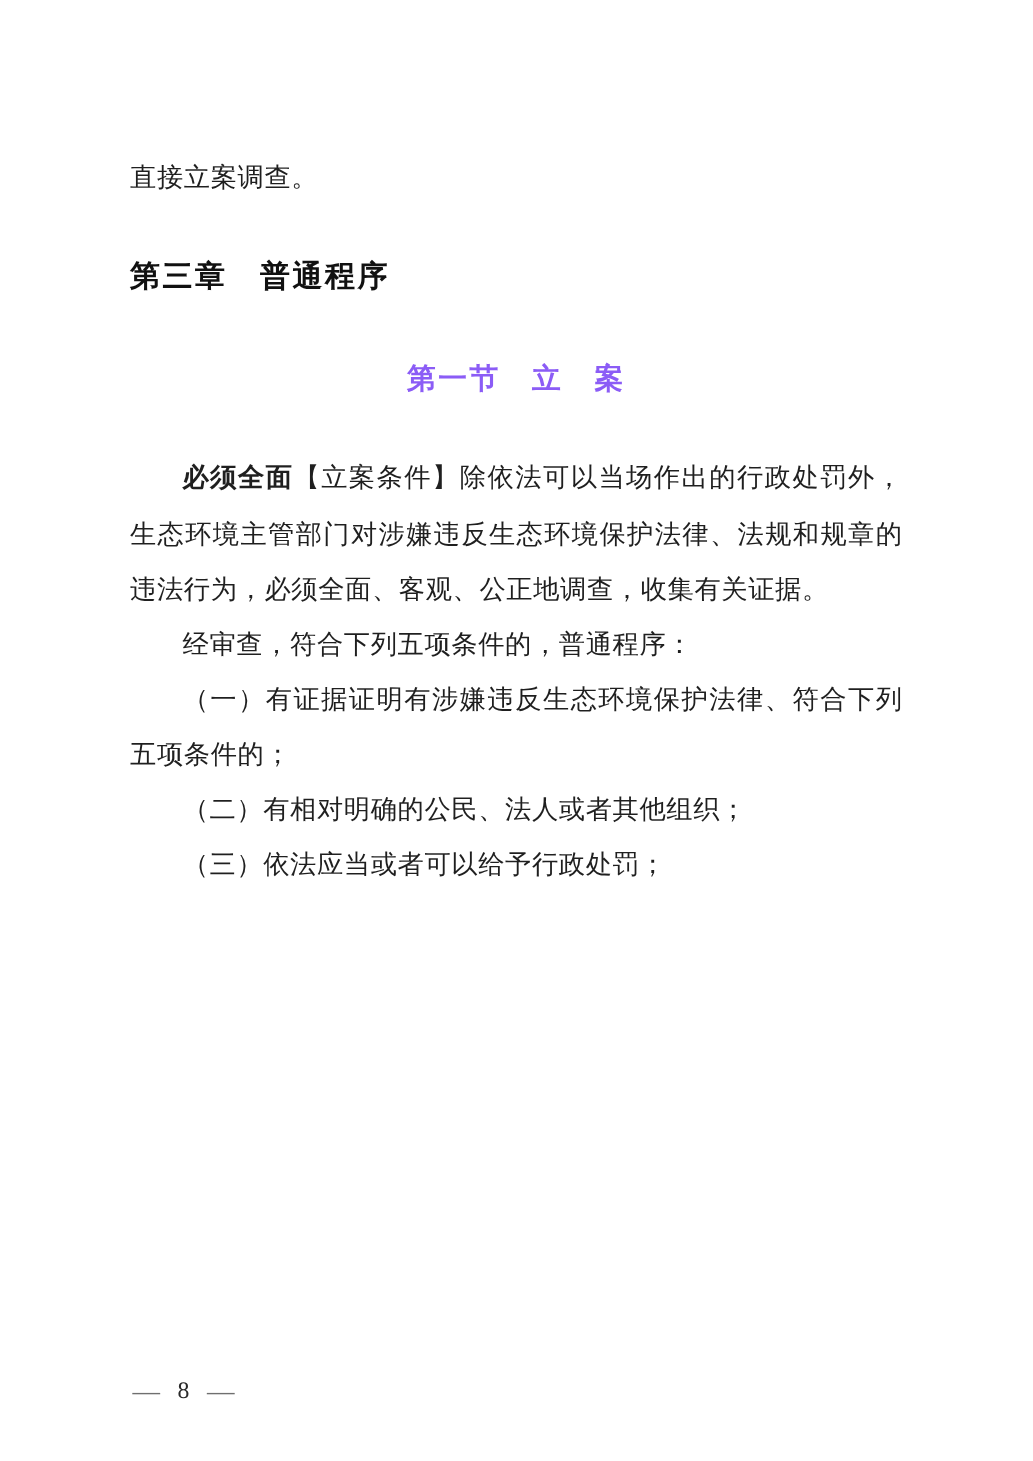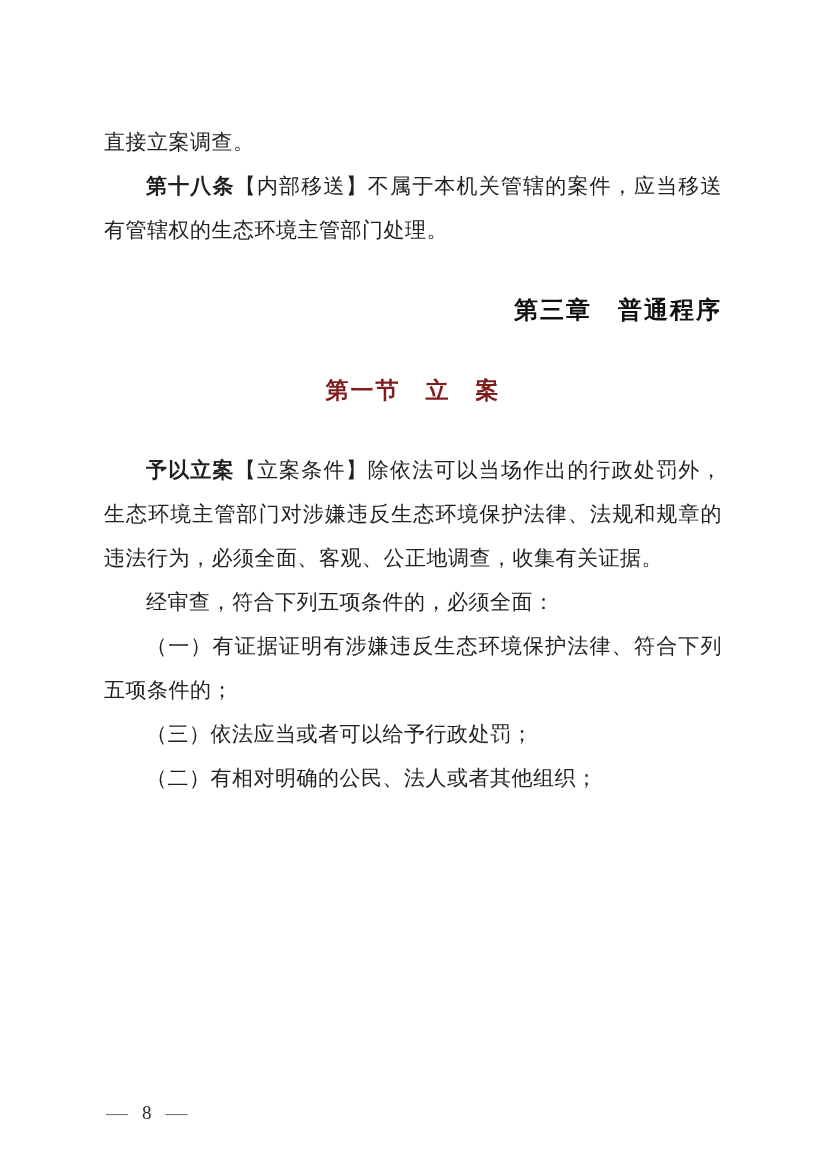--- a/index.html
+++ b/index.html
@@ -37,33 +37,33 @@
   .bold {
     font-weight: 700;
     font-family: "Liberation Sans", "DejaVu Sans", sans-serif;
   }
   h1.chapter {
     margin: 33px 0 0 0;
     font-size: 24px;
     line-height: 50px;
     font-weight: 700;
     font-family: "Liberation Sans", "DejaVu Sans", sans-serif;
-    text-align: right;
+    text-align: left;
     letter-spacing: 2px;
     color: #111111;
   }
   h2.section {
     margin: 30px 0 33px 0;
     font-size: 23px;
     line-height: 50px;
     font-weight: 700;
     font-family: "Liberation Sans", "DejaVu Sans", sans-serif;
     text-align: center;
     letter-spacing: 2px;
-    color: #7f1d1d;
+    color: #8b5cf6;
   }
   .footer {
     position: absolute;
     left: 106px;
     top: 1078px;
     display: flex;
     align-items: center;
     gap: 14px;
     font-family: "Liberation Serif", "DejaVu Serif", serif;
   }
@@ -77,27 +77,26 @@
     font-size: 19px;
     line-height: 22px;
   }
 </style>
 </head>
 <body>
 
 <div class="page">
   <div class="content" id="doc-body">
       <p class="para"><span>直接立案调查。</span></p>
-      <p class="para indent"><span class="bold">第十八条</span><span>【内部移送】不属于本机关管辖的案件，应当移送有管辖权的生态环境主管部门处理。</span></p>
       <h1 class="chapter"><span class="bold">第三章　普通程序</span></h1>
       <h2 class="section"><span class="bold">第一节　立　案</span></h2>
-      <p class="para indent"><span class="bold">予以立案</span><span>【立案条件】除依法可以当场作出的行政处罚外，生态环境主管部门对涉嫌违反生态环境保护法律、法规和规章的违法行为，必须全面、客观、公正地调查，收集有关证据。</span></p>
-      <p class="para indent"><span>经审查，符合下列五项条件的，必须全面：</span></p>
+      <p class="para indent"><span class="bold">必须全面</span><span>【立案条件】除依法可以当场作出的行政处罚外，生态环境主管部门对涉嫌违反生态环境保护法律、法规和规章的违法行为，必须全面、客观、公正地调查，收集有关证据。</span></p>
+      <p class="para indent"><span>经审查，符合下列五项条件的，普通程序：</span></p>
       <p class="para indent"><span>（一）有证据证明有涉嫌违反生态环境保护法律、符合下列五项条件的；</span></p>
+      <p class="para indent"><span>（二）有相对明确的公民、法人或者其他组织；</span></p>
       <p class="para indent"><span>（三）依法应当或者可以给予行政处罚；</span></p>
-      <p class="para indent"><span>（二）有相对明确的公民、法人或者其他组织；</span></p>
     </div>
   <div class="footer">
     <span class="dash">—</span>
     <span class="pnum">8</span>
     <span class="dash">—</span>
   </div>
 </div>
 
 </body></html>

